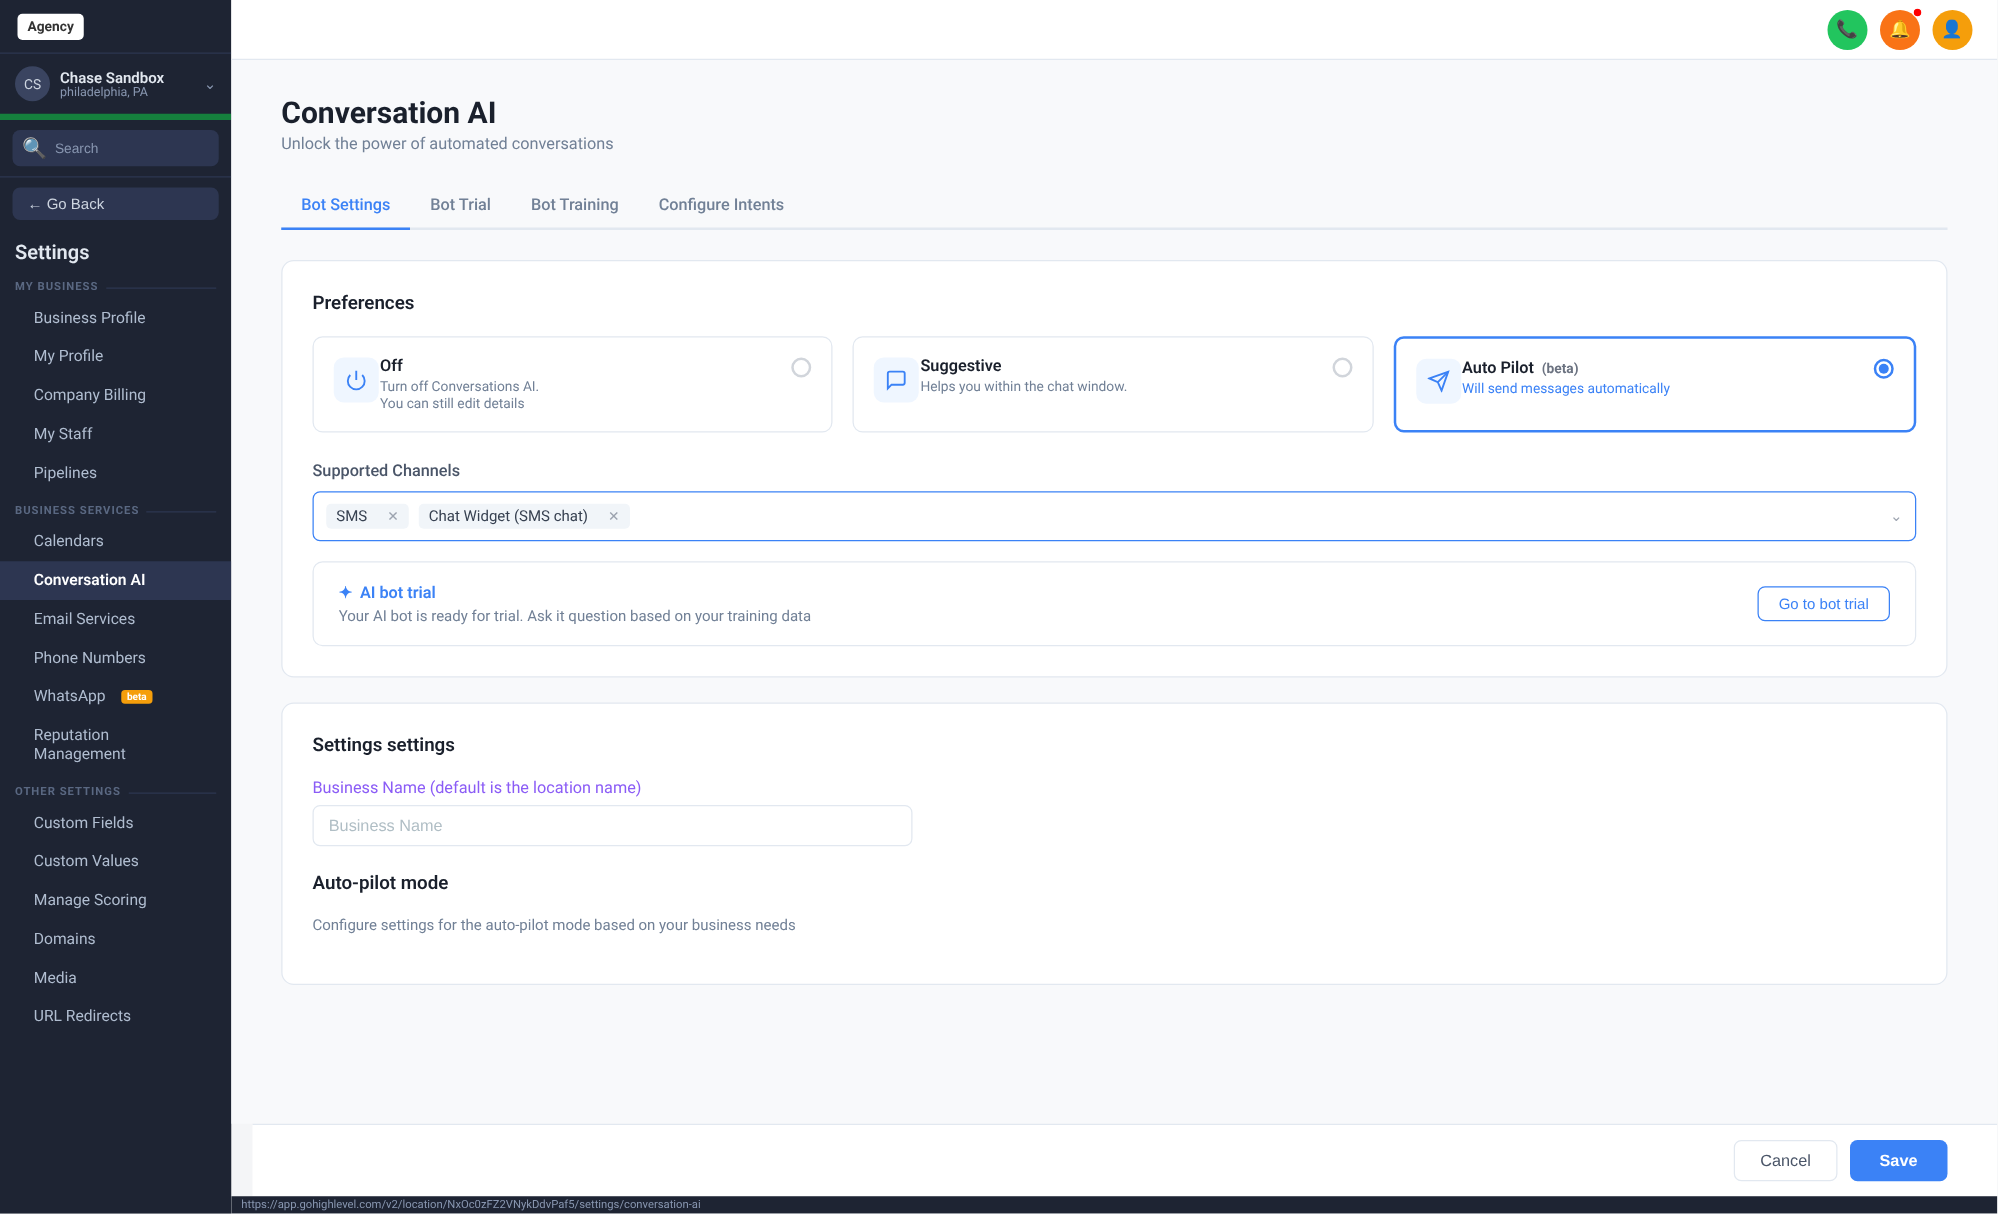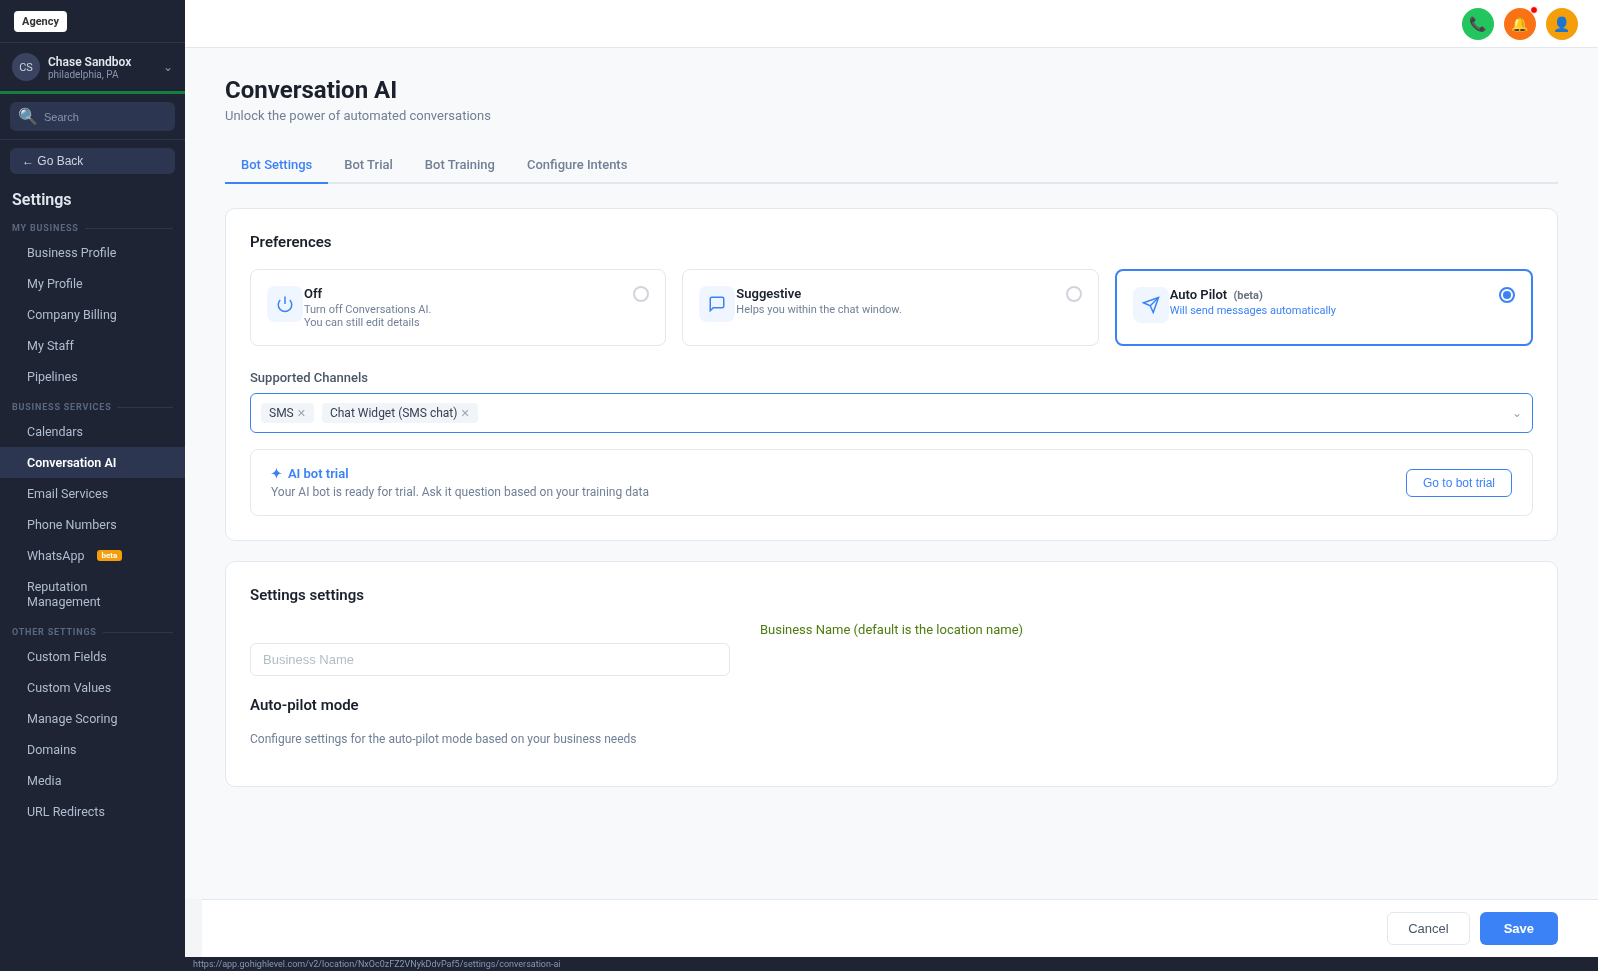--- a/index.html
+++ b/index.html
@@ -33,21 +33,21 @@
       color: #333;
       display: inline-block;
     }
 
     .sidebar-account {
       display: flex;
       align-items: center;
       padding: 10px 12px;
       gap: 8px;
       cursor: pointer;
-      border-bottom: 3px solid #15803d;
+      border-bottom: 5px solid #15803d;
     }
     .account-avatar {
       width: 28px; height: 28px;
       background: #3a4460;
       border-radius: 50%;
       display: flex; align-items: center; justify-content: center;
       font-size: 11px; color: #cdd5e0;
       flex-shrink: 0;
     }
     .account-info { flex: 1; min-width: 0; }
@@ -274,21 +274,21 @@
       flex-wrap: wrap;
       min-height: 40px;
       position: relative;
     }
     .channel-tag {
       background: #f1f5f9;
       border-radius: 4px;
       padding: 3px 8px;
       font-size: 12px;
       color: #374151;
-      display: flex; align-items: center; gap: 3px;
+      display: flex; align-items: center; gap: 16px;
     }
     .channel-tag .remove { cursor: pointer; color: #9ca3af; font-size: 11px; }
     .channels-chevron {
       margin-left: auto;
       color: #9ca3af;
       font-size: 12px;
     }
 
     
     .ai-trial {
@@ -311,21 +311,21 @@
       border: 1px solid #3b82f6;
       color: #3b82f6;
       padding: 6px 16px;
       border-radius: 6px;
       font-size: 12px;
       font-weight: 500;
       cursor: pointer;
     }
 
     
-    .form-label { font-size: 13px; color: #4d7c0f; margin-bottom: 6px; font-weight: 400; text-align: center; }
+    .form-label { font-size: 13px; color: #8b5cf6; margin-bottom: 6px; font-weight: 400; }
     .form-input {
       width: 100%;
       max-width: 480px;
       padding: 8px 12px;
       border: 1px solid #e2e8f0;
       border-radius: 6px;
       font-size: 13px;
       color: #374151;
       outline: none;
     }

